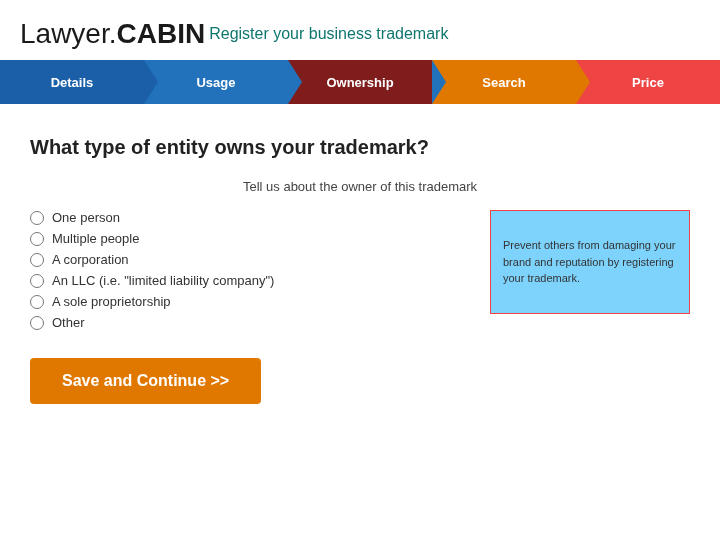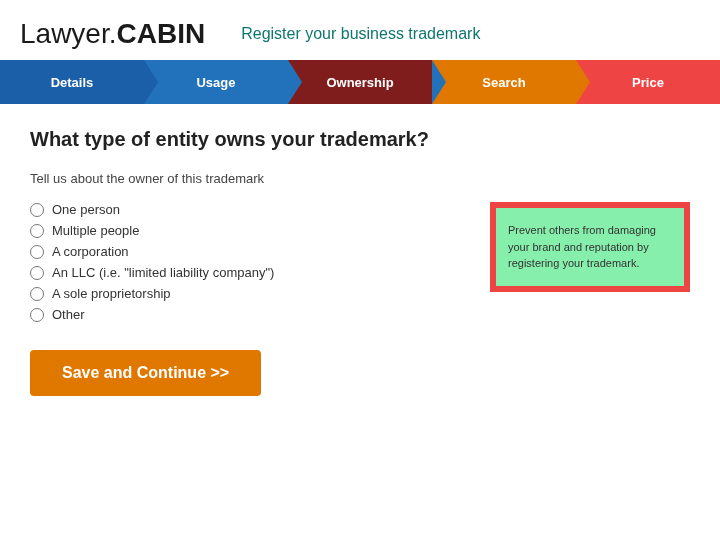--- a/index.html
+++ b/index.html
@@ -8,21 +8,21 @@
       height: 540px;
       background: #fff;
       font-family: Arial, sans-serif;
       overflow: hidden;
     }
 
     .header {
       display: flex;
       align-items: center;
       padding: 18px 20px 10px 20px;
-      gap: 36px;
+      gap: 4px;
     }
 
     .logo {
       font-size: 28px;
       font-weight: bold;
       color: #1a1a1a;
     }
     .logo span {
       color: #1a1a1a;
       font-weight: normal;
@@ -35,21 +35,21 @@
       font-size: 16px;
       color: #0f766e;
       font-weight: normal;
     }
 
     
     .breadcrumb {
       display: flex;
       width: 100%;
       height: 44px;
-      margin-bottom: 4px;
+      margin-bottom: 12px;
     }
 
     .breadcrumb-item {
       display: flex;
       align-items: center;
       justify-content: center;
       position: relative;
       flex: 1;
       color: #fff;
       font-size: 13px;
@@ -102,20 +102,21 @@
       font-size: 20px;
       font-weight: bold;
       color: #222;
       margin-bottom: 20px;
     }
 
     .subtitle {
       font-size: 13px;
       color: #444;
       margin-bottom: 16px;
+      text-align: center;
     }
 
     .main-area {
       display: flex;
       gap: 20px;
       align-items: flex-start;
     }
 
     .options-list {
       flex: 1;
@@ -132,26 +133,26 @@
     }
 
     .options-list input[type="radio"] {
       width: 14px;
       height: 14px;
       accent-color: #1565c0;
     }
 
     .info-box {
       width: 200px;
-      border: 6px solid #ef4444;
-      padding: 14px 12px;
+      border: 1px solid #ef4444;
+      padding: 26px 12px;
       font-size: 11px;
       color: #333;
       line-height: 1.5;
-      background: #86efac;
+      background: #7dd3fc;
       flex-shrink: 0;
     }
 
     .save-btn {
       display: inline-block;
       margin-top: 22px;
       background: #e07800;
       color: #fff;
       font-size: 16px;
       font-weight: bold;

